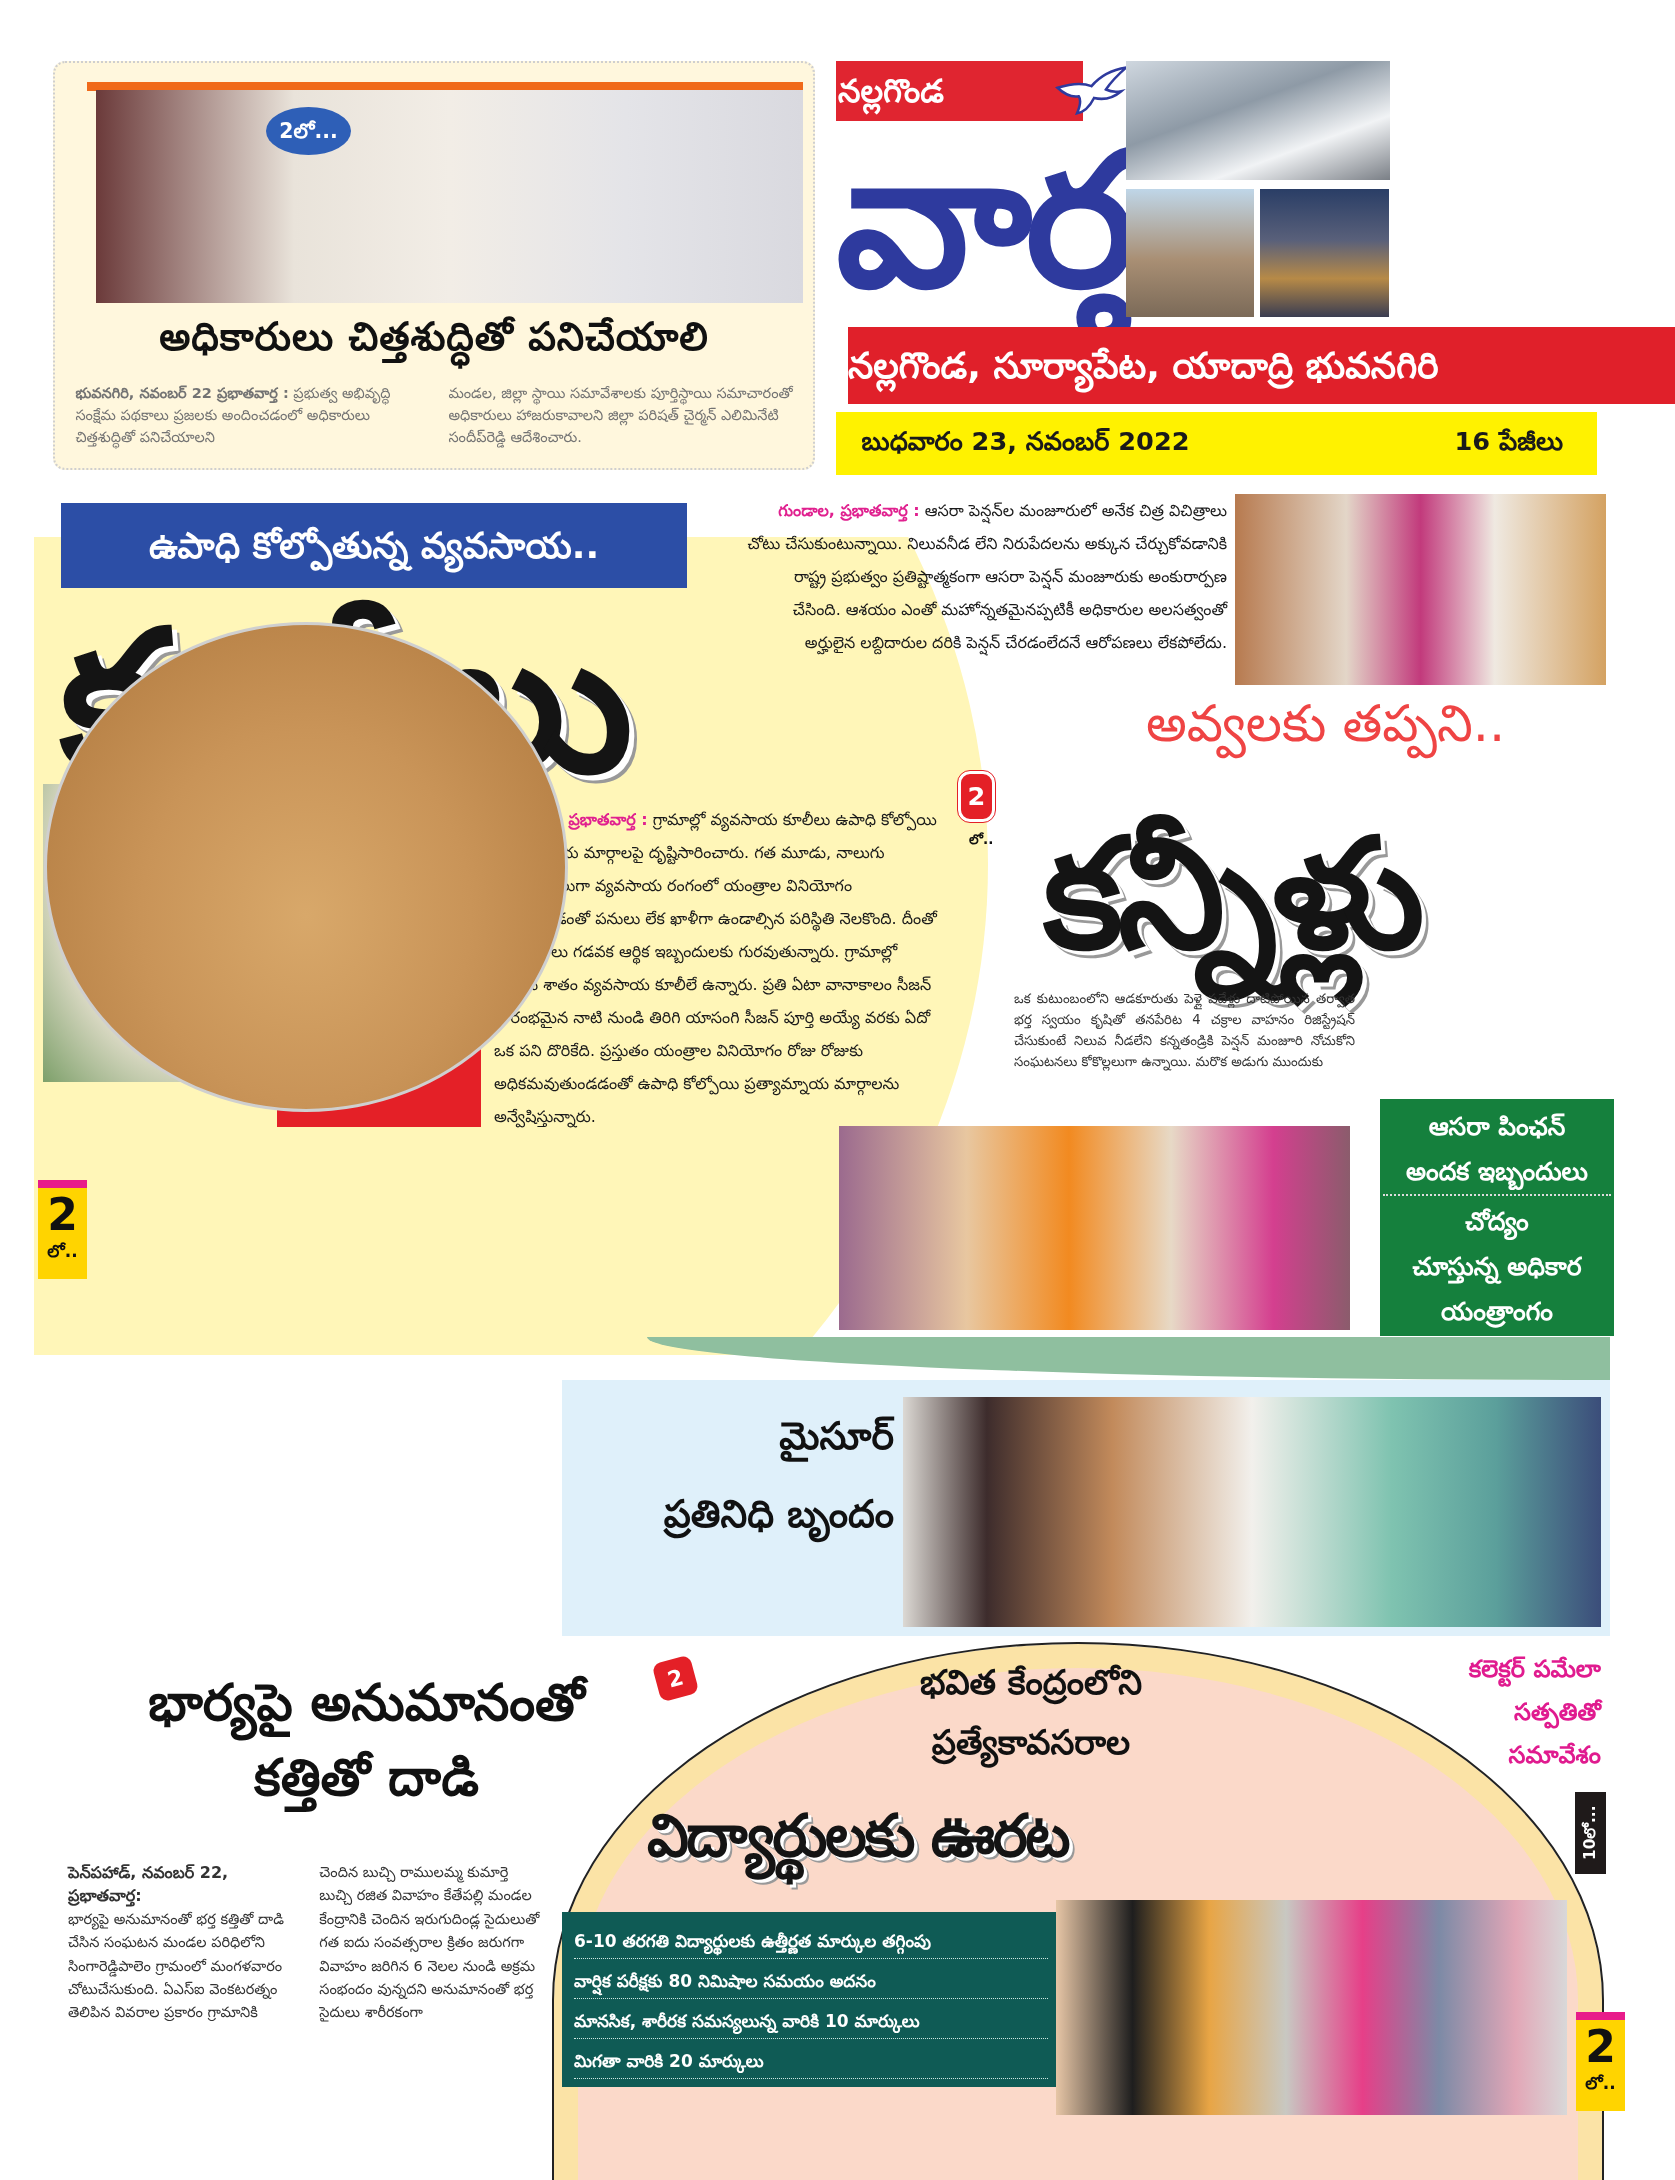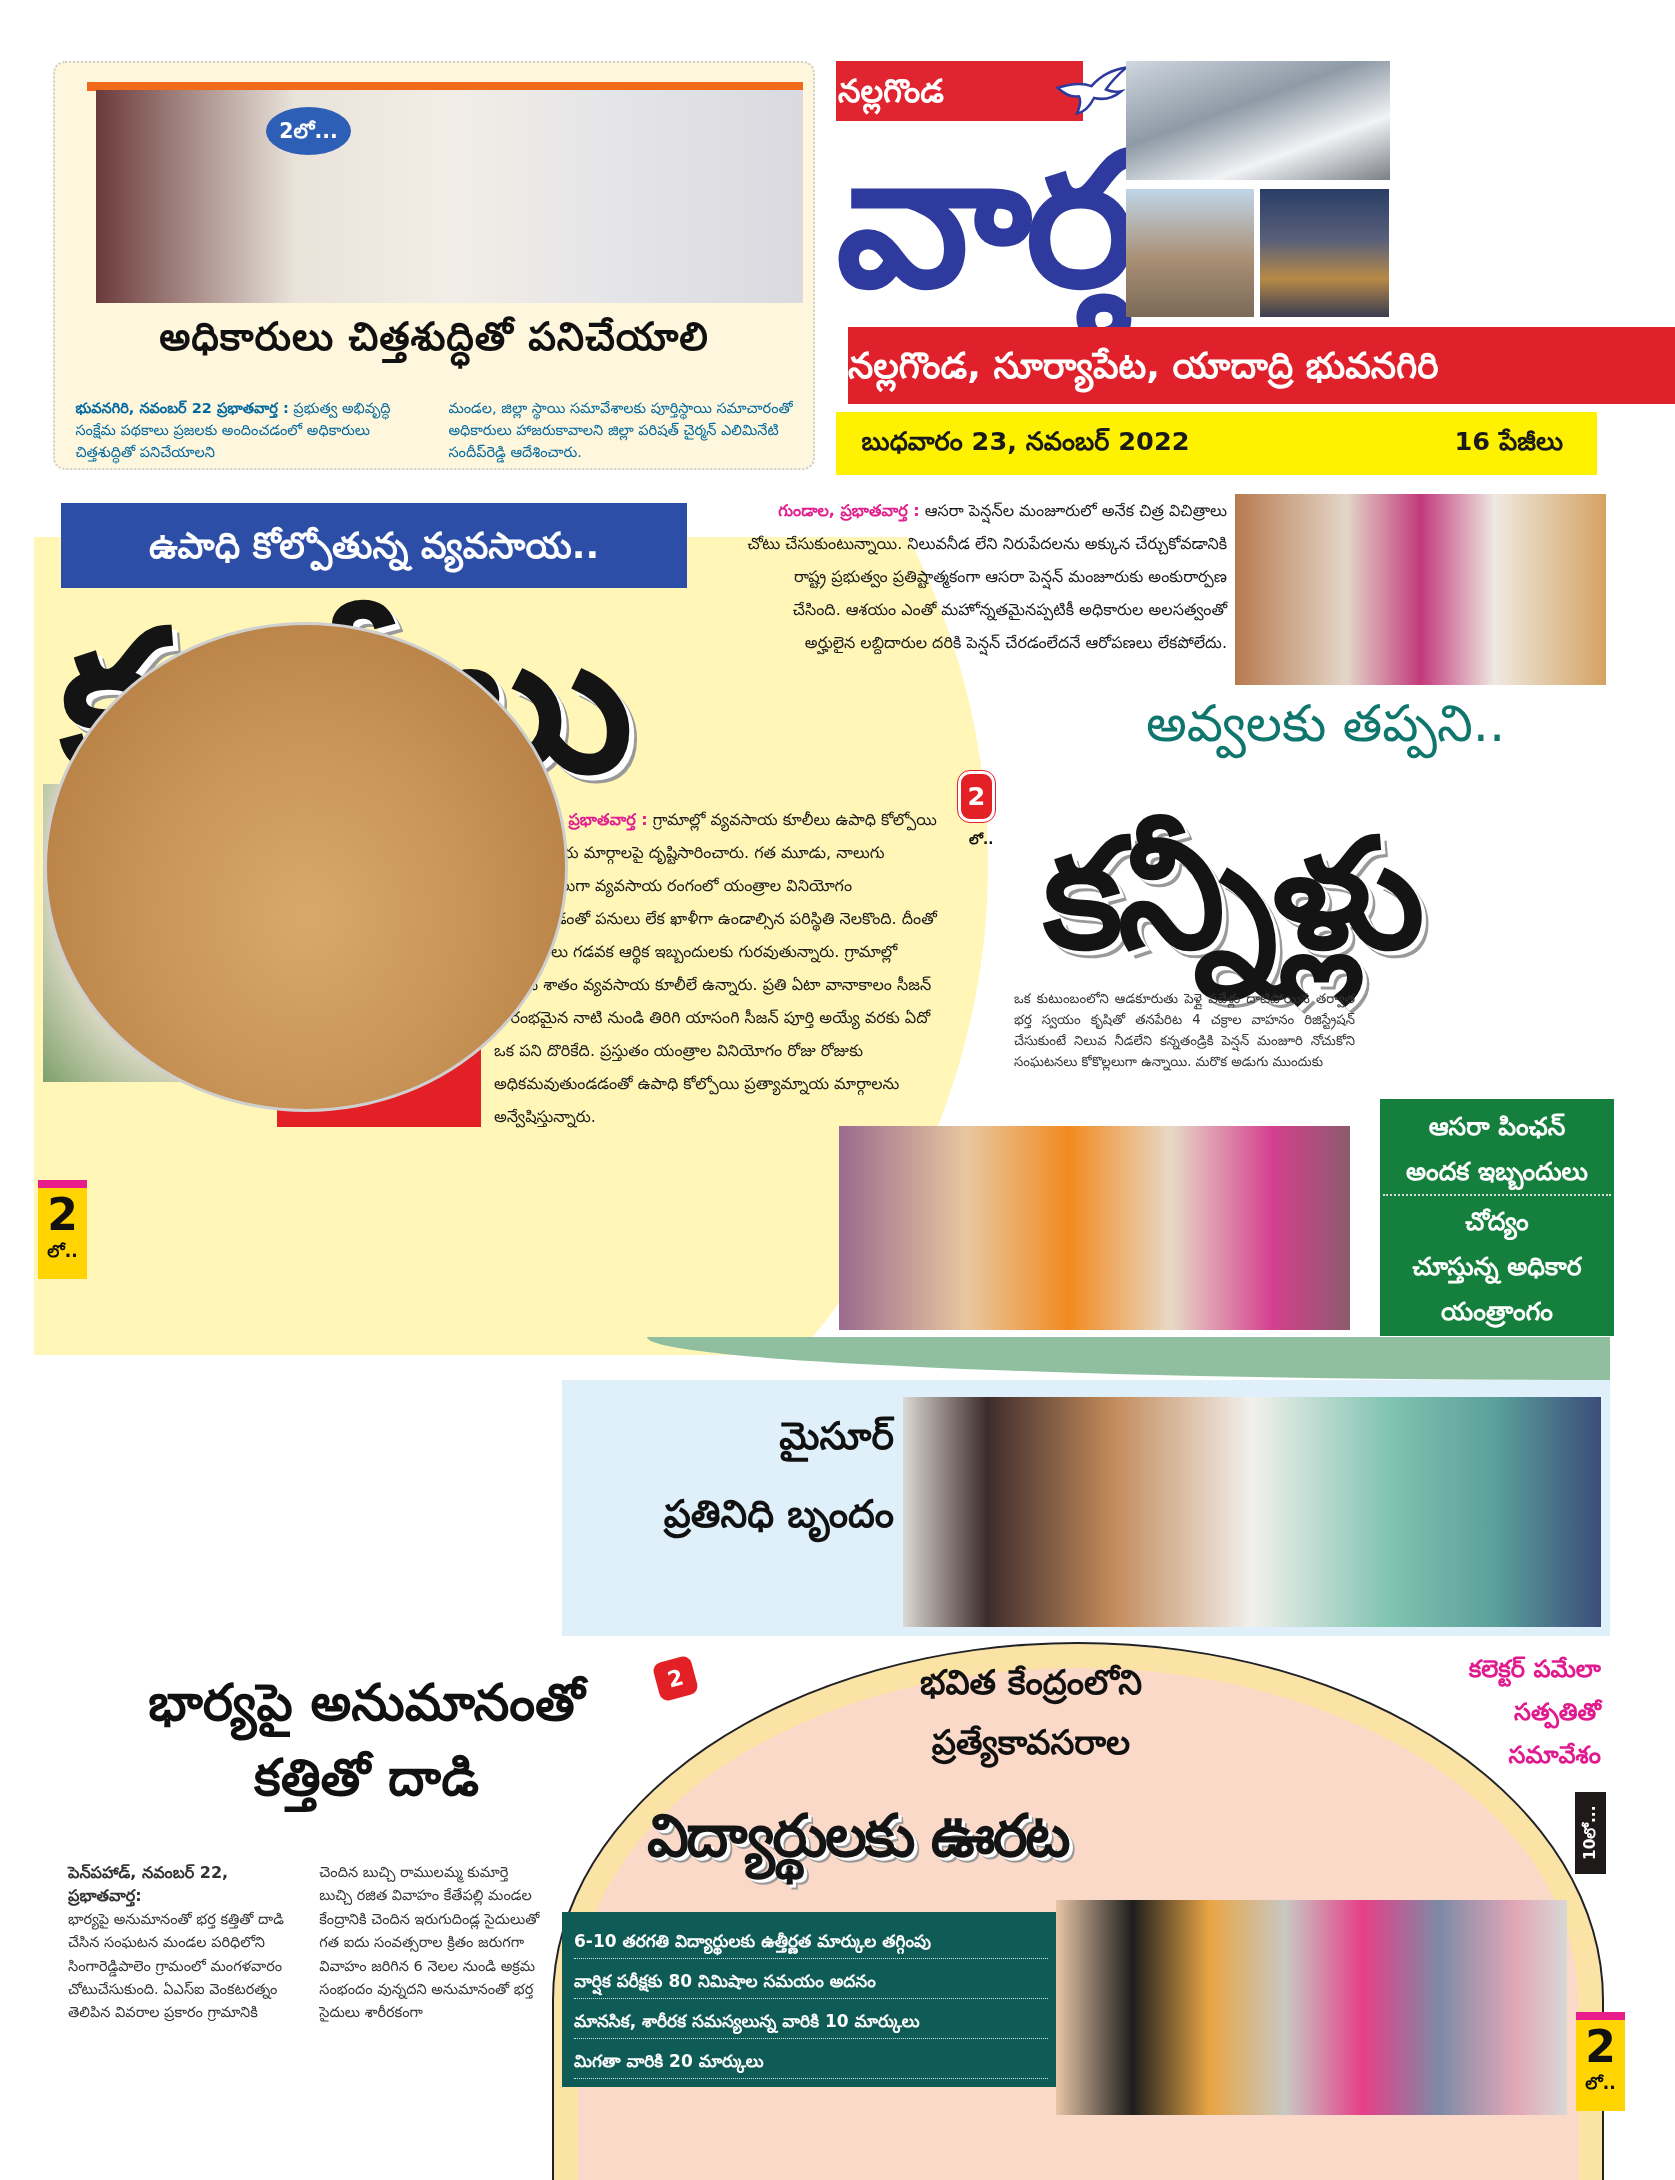--- a/index.html
+++ b/index.html
@@ -7,21 +7,21 @@
   body { position: relative; font-family: "DejaVu Sans", "Liberation Sans", sans-serif; color: #111; }
   .abs { position: absolute; }
   .photo { position: absolute; overflow: hidden; }
 
   
   #top-story { left: 53px; top: 61px; width: 762px; height: 409px; border: 2.6px dotted #cfcfcf; border-radius: 12px; background: #fff7dd; }
   #top-story .orange-bar { position: absolute; left: 32px; top: 19px; width: 716px; height: 8.5px; background: #f06a1a; }
   #top-story .photo { left: 41px; top: 27px; width: 707px; height: 213px; background: linear-gradient(90deg,#6b3a3a 0%,#e9e3da 28%,#f2ede6 50%,#e4e4e8 75%,#d9d9df 100%); }
   #top-story .bubble { position: absolute; left: 170px; top: 17px; width: 85px; height: 48px; border-radius: 50%; background: #2e5fb7; color: #fff; font-weight: bold; font-size: 20.4px; text-align: center; line-height: 48px; }
   #top-story h2 { position: absolute; left: 0; right: 0; top: 251px; text-align: center; font-size: 39px; font-weight: bold; color: #111; letter-spacing: 0.9px; }
-  #top-story .cols { position: absolute; left: 20.4px; top: 334px; width: 724px; display: flex; gap: 22px; font-size: 14.5px; line-height: 22px; color: #0369a1; }
+  #top-story .cols { position: absolute; left: 20.4px; top: 319px; width: 724px; display: flex; gap: 22px; font-size: 14.5px; line-height: 22px; color: #737373; }
   #top-story .cols > div { flex: 1; }
   #top-story .dateline { font-weight: bold; }
 
   
   #masthead { left: 836px; top: 61px; width: 767px; height: 426px; }
   .mast-red-top { position: absolute; left: 0; top: 0; width: 247px; height: 60px; background: #e02530; color: #fff; font-size: 32px; font-weight: bold; padding-left: 2px; line-height: 60px; }
   .bird-icon { position: absolute; left: 217px; top: 3.4px; width: 77px; height: 51px; }
   .mast-logo { position: absolute; left: 0; top: 53px; width: 281px; height: 213px; color: #2e3a9e; font-size: 187px; font-weight: bold; line-height: 213px; letter-spacing: -6.8px; font-family: "DejaVu Sans", sans-serif; }
   .mast-photo-1 { left: 290px; top: 0; width: 264px; height: 119px; background: linear-gradient(160deg,#cfd7df 0%,#8e9aa6 40%,#f1f3f5 70%,#7a7f86 100%); }
   .mast-photo-2 { left: 290px; top: 128px; width: 128px; height: 128px; background: linear-gradient(180deg,#bfd6e8 0%,#a98f74 55%,#7b6a58 100%); }
@@ -41,21 +41,21 @@
   .kooli-body .dateline { color: #e0208f; font-weight: bold; }
   .pg-ref-yellow { position: absolute; width: 49px; height: 99px; background: #ffd400; border-top: 8.5px solid #e81c8a; text-align: center; font-weight: bold; color: #111; }
   .pg-ref-yellow .num { font-size: 44px; line-height: 53px; }
   .pg-ref-yellow .lo { font-size: 17px; }
   .workers-circle { left: 44px; top: 622px; width: 524px; height: 490px; border-radius: 50%; border: 3.4px solid #cfcfcf; background: radial-gradient(ellipse at 50% 60%,#d8a86a 0%,#c99458 45%,#b78146 80%,#9d7140 100%); }
 
   
   #pension-text { left: 741px; top: 494px; width: 486px; font-size: 16px; line-height: 33px; text-align: right; color: #1a1a1a; }
   #pension-text .dateline { color: #e0208f; font-weight: bold; }
   .pension-photo-1 { left: 1235px; top: 494px; width: 371px; height: 191px; background: linear-gradient(90deg,#b77a4f 0%,#e3d6c8 30%,#c23a7c 50%,#efe9e1 70%,#d4a262 100%); }
-  .avva-head { position: absolute; left: 1146px; top: 694px; font-size: 51px; color: #0f766e; }
+  .avva-head { position: absolute; left: 1146px; top: 694px; font-size: 51px; color: #ef4444; }
   .kanneellu { position: absolute; left: 1043px; top: 801px; font-size: 153px; font-weight: bold; color: #141414; line-height: 187px; letter-spacing: -5.1px; text-shadow: 4.3px 4.3px 0 #fff, 6.8px 6.8px 0 #999; }
   .red-octagon { position: absolute; left: 958px; top: 771px; width: 37px; height: 51px; background: #e42027; border: 3.4px solid #fff; outline: 1.7px solid #e42027; color: #fff; font-weight: bold; font-size: 25.6px; text-align: center; line-height: 44px; border-radius: 12px; }
   .red-octagon-lo { position: absolute; left: 969px; top: 831px; font-size: 13.6px; font-weight: bold; }
   #pension-sub { left: 1014px; top: 988px; width: 341px; font-size: 13.2px; line-height: 21px; color: #333; text-align: justify; }
   .pension-photo-2 { left: 839px; top: 1126px; width: 511px; height: 204px; background: linear-gradient(90deg,#9b6a8e 0%,#e8c7a0 25%,#f28a20 45%,#e7d9c6 65%,#d43f8f 85%,#8b5c6c 100%); }
   .black-box { position: absolute; left: 1380px; top: 1099px; width: 234px; height: 237px; background: #15803d; color: #fff; font-size: 25px; font-weight: bold; text-align: center; line-height: 45px; padding-top: 5.1px; }
   .black-box .dots { border-bottom: 2.6px dotted #ddd; margin: 0 3.4px 3.4px; }
 
   .green-swoosh { left: 647px; top: 1337px; width: 963px; height: 43px; background: #8fbf9f; border-radius: 0 0 0 100% / 0 0 0 100%; }
 

